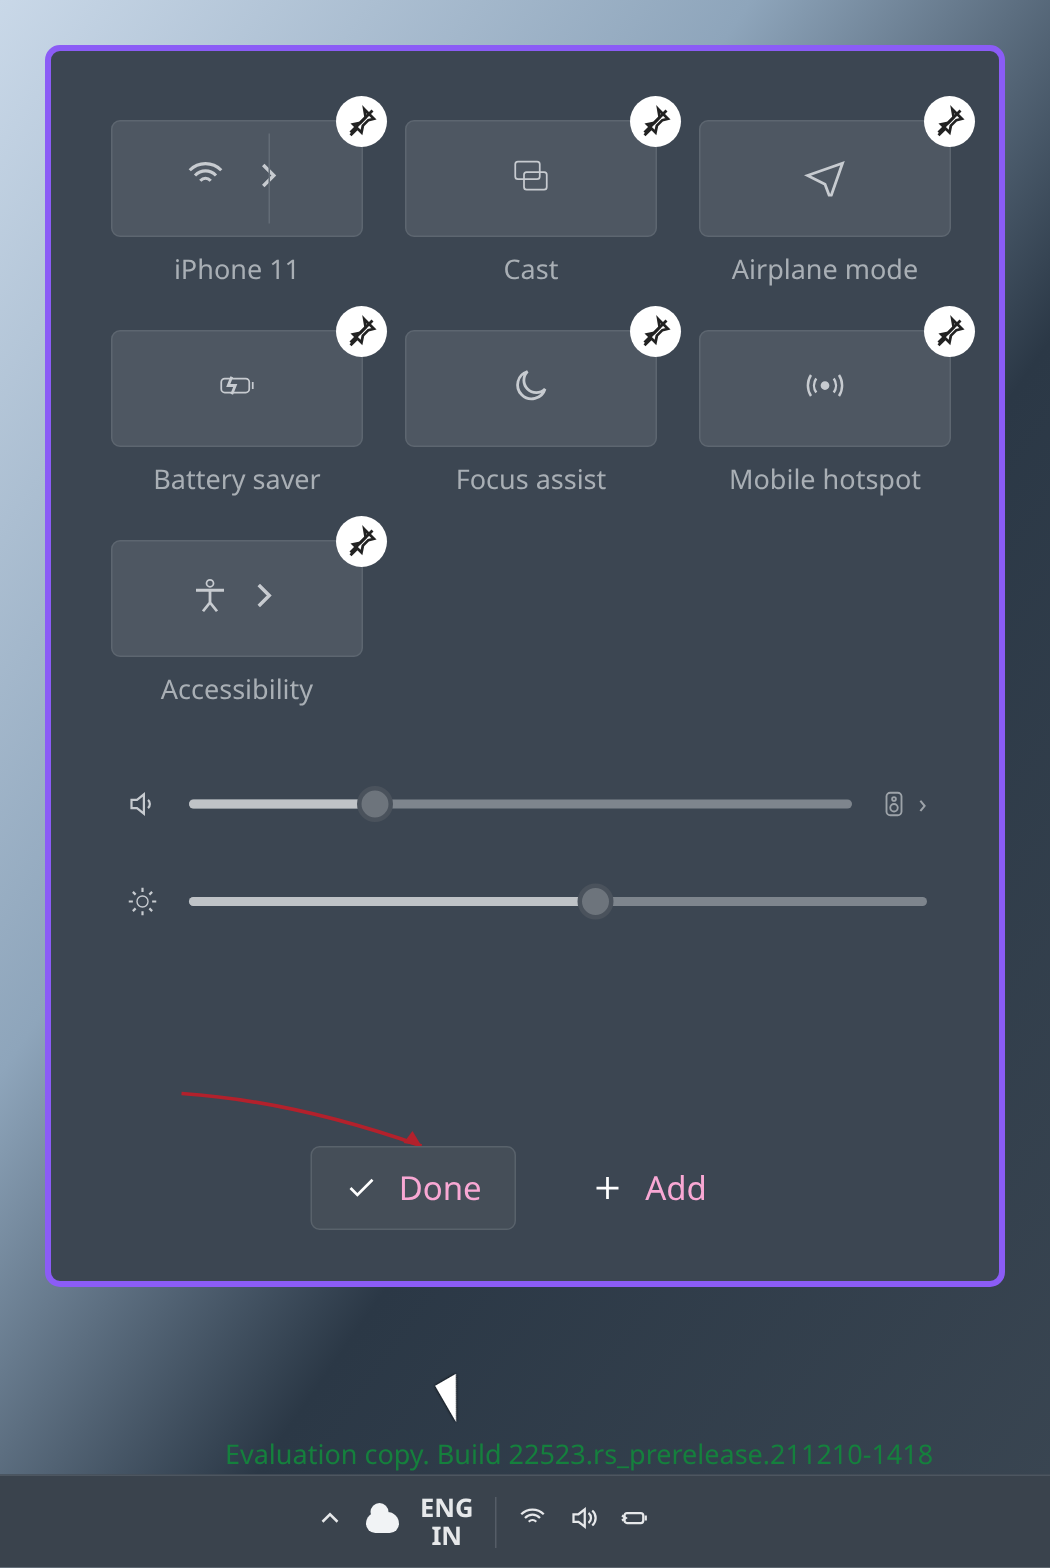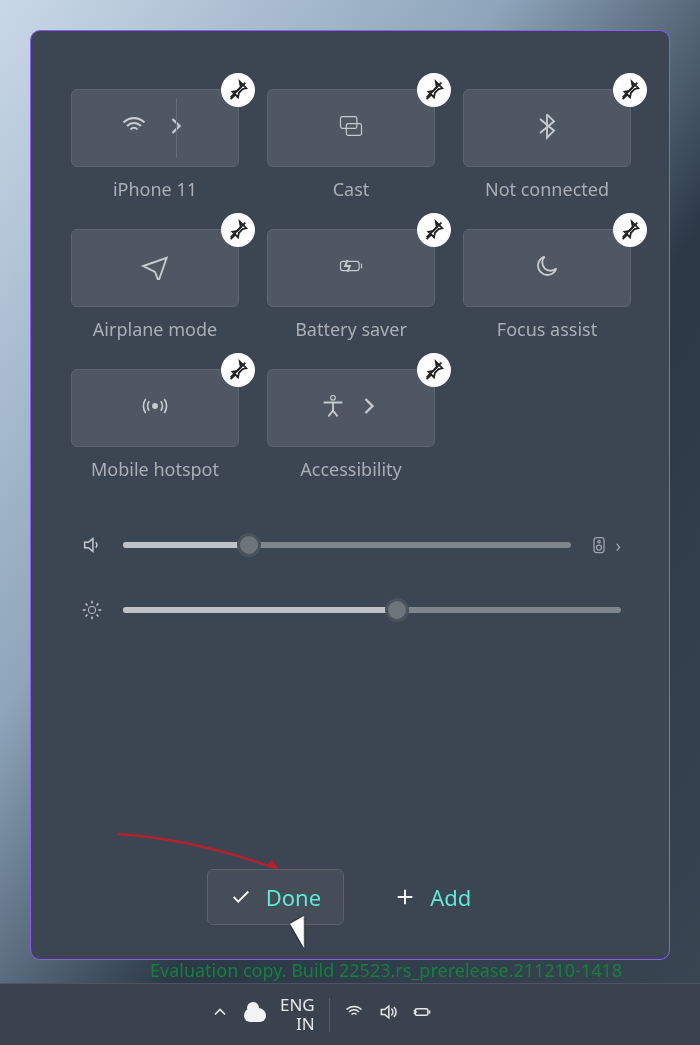--- a/index.html
+++ b/index.html
@@ -7,25 +7,25 @@
   body {
     background: linear-gradient(125deg, #c9d8e8 0%, #8ea5bb 35%, #2b3846 60%, #3a4652 100%);
     position: relative;
     color: #e6e8ea;
   }
 
   
   .panel {
     position: absolute;
     left: 30px; top: 30px;
-    width: 640px; height: 930px;
+    width: 640px; height: 828px;
     background: #3c4652;
-    border: 1px solid #8b5cf6;
+    border: 4px solid #8b5cf6;
     border-radius: 10px;
-    padding: 58px 40px 0 40px;
+    padding: 46px 40px 0 40px;
   }
 
   .tiles {
     display: grid;
     grid-template-columns: repeat(3, 1fr);
     column-gap: 28px;
     row-gap: 28px;
   }
 
   .tile { position: relative; }
@@ -100,21 +100,21 @@
   .post-icon .chev { font-size:18px; }
 
   
   .footer {
     position: absolute;
     bottom: 34px; left: 0; right: 0;
     display: flex;
     justify-content: center;
     gap: 28px;
     font-size: 22px;
-    color: #5eead4;
+    color: #f9a8d4;
   }
   .ft-btn {
     display: flex; align-items: center; gap: 14px;
     padding: 12px 22px;
     border-radius: 6px;
   }
   .ft-btn.done { background: #454e58; border: 1px solid #59626b;}
   .ft-btn svg { width: 22px; height: 22px; stroke: #fff; fill:none; stroke-width:2;}
 
   
@@ -144,21 +144,21 @@
     display: flex;
     align-items: center;
     padding: 0 10px 0 210px;
     gap: 14px;
     color: #e6e8ea;
     font-size: 18px;
   }
   .taskbar .tray-icon svg { width:20px; height:20px; stroke:#e6e8ea; fill:none; stroke-width:1.8;}
   .taskbar .cloud { width:22px; height:14px; background:#f1f3f5; border-radius:10px 10px 8px 8px; position:relative;}
   .taskbar .cloud::before{content:"";position:absolute;left:3px;top:-6px;width:12px;height:12px;background:#f1f3f5;border-radius:50%;}
-  .taskbar .lang { text-align:right; line-height:1.1; font-size:17px;}
+  .taskbar .lang { text-align:center; line-height:1.1; font-size:17px;font-weight:bold;}
   .taskbar .sep { width:1px; height:34px; background:#555d67; }
   .sys-icons { display:flex; gap:14px; align-items:center;}
   .clock { text-align:right; margin-left:auto; line-height:1.2; font-size:18px;}
 
   .cursor {
     position: absolute;
     left: 296px; top: 918px;
     width: 0; height: 0;
     border-left: 8px solid #fff;
     border-right: 8px solid transparent;
@@ -209,36 +209,20 @@
       </div>
       <div class="unpin">
         <svg viewBox="0 0 24 24">
             <path d="M14 3l7 7-4 1-4 4-1 5-3-3-5 5 5-5-3-3 5-1 4-4z"></path>
             <path d="M4 20L20 4"></path>
           </svg>
       </div>
       <div class="tile-label">Cast</div>
     </div>
 
-    <div class="tile">
-      <div class="tile-btn">
-        <span>
-          <svg viewBox="0 0 24 24">
-              <path d="M12 2v20l6-6-12-10m0 12l12-10-6-6" stroke-width="1.6"></path>
-            </svg>
-        </span>
-      </div>
-      <div class="unpin">
-        <svg viewBox="0 0 24 24">
-            <path d="M14 3l7 7-4 1-4 4-1 5-3-3-5 5 5-5-3-3 5-1 4-4z"></path>
-            <path d="M4 20L20 4"></path>
-          </svg>
-      </div>
-      <div class="tile-label">Not connected</div>
-    </div>
 
     <div class="tile">
       <div class="tile-btn">
         <span>
           <svg viewBox="0 0 24 24">
               <path d="M2 12l20-7-7 20-3-8z" stroke-width="1.6"></path>
             </svg>
         </span>
       </div>
       <div class="unpin">

